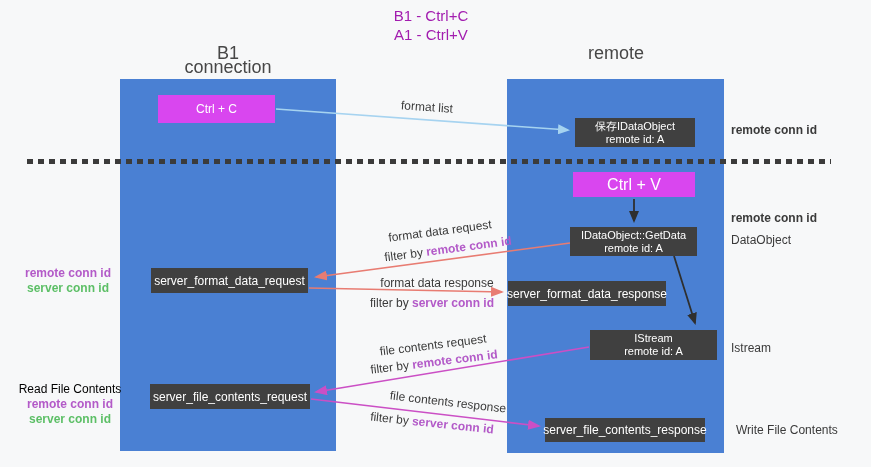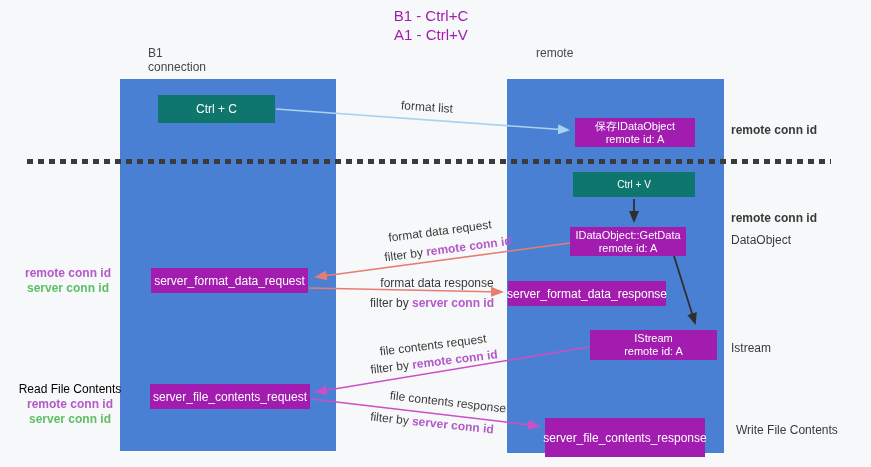--- a/index.html
+++ b/index.html
@@ -2,47 +2,47 @@
 <html><head>
 <meta charset="utf-8">
 <style>
   html,body{margin:0;padding:0;}
   body{background:#f7f8f9;font-family:"Liberation Sans","DejaVu Sans",sans-serif;}
   .canvas{position:relative;width:871px;height:467px;background:#f7f8f9;overflow:hidden;}
 
   .title{position:absolute;left:331px;top:6px;width:200px;text-align:center;
          font-size:15px;line-height:19px;color:#a21caf;}
 
-  .col-header{position:absolute;width:160px;font-size:12px;
+  .col-header{position:absolute;width:160px;text-align:center;font-size:18px;
               line-height:14px;color:#474747;}
   .col-header.left{left:148px;top:46px;}
   .col-header.right{left:536px;top:46px;}
 
   .lifeline{position:absolute;background:#4a80d3;}
   .lifeline.left{left:120px;top:79px;width:216px;height:372px;}
   .lifeline.right{left:507px;top:79px;width:217px;height:374px;}
 
   .divider{position:absolute;left:27px;top:159px;width:804px;height:5px;
            background:repeating-linear-gradient(90deg,#3b3b3b 0 6px,transparent 6px 11px);}
 
   .node{position:absolute;display:flex;flex-direction:column;justify-content:center;
         align-items:center;color:#ffffff;text-align:center;}
-  .node.green{background:#0f766e;}
-  .node.orange{background:#a21caf;text-align:center;}
+  .node.green{background:#d946ef;}
+  .node.orange{background:#404040;text-align:center;}
   .node .l1,.node .l2{display:block;line-height:13px;}
 
   #ctrl-c{left:158px;top:95px;width:117px;height:28px;font-size:12px;}
-  #ctrl-v{left:573px;top:172px;width:122px;height:25px;font-size:10px;}
+  #ctrl-v{left:573px;top:172px;width:122px;height:25px;font-size:16px;}
   #save-obj{left:575px;top:118px;width:120px;height:29px;font-size:11px;}
-  #getdata{left:570px;top:227px;width:116px;height:29px;font-size:11px;}
+  #getdata{left:570px;top:227px;width:127px;height:29px;font-size:11px;}
   #istream{left:590px;top:330px;width:127px;height:30px;font-size:11px;}
   #fmt-req{left:151px;top:268px;width:157px;height:25px;font-size:12px;}
   #fmt-resp{left:508px;top:281px;width:158px;height:25px;font-size:12px;}
   #file-req{left:150px;top:384px;width:160px;height:25px;font-size:12px;}
-  #file-resp{left:545px;top:418px;width:160px;height:39px;font-size:12px;}
+  #file-resp{left:545px;top:418px;width:160px;height:24px;font-size:12px;}
 
   .edge-label{position:absolute;white-space:nowrap;font-size:12px;color:#3a3a3a;
               transform:translate(-50%,-50%);}
   .edge-label .key{font-weight:bold;}
   .purple{color:#b35ac8;}
   .greentxt{color:#5cbf66;}
 
   #lbl-format-list{left:427px;top:107px;transform:translate(-50%,-50%) rotate(4deg);}
   #lbl-fmt-req{left:440px;top:231px;transform:translate(-50%,-50%) rotate(-7.5deg);}
   #lbl-fmt-req-filter{left:448px;top:249px;transform:translate(-50%,-50%) rotate(-7.5deg);}

